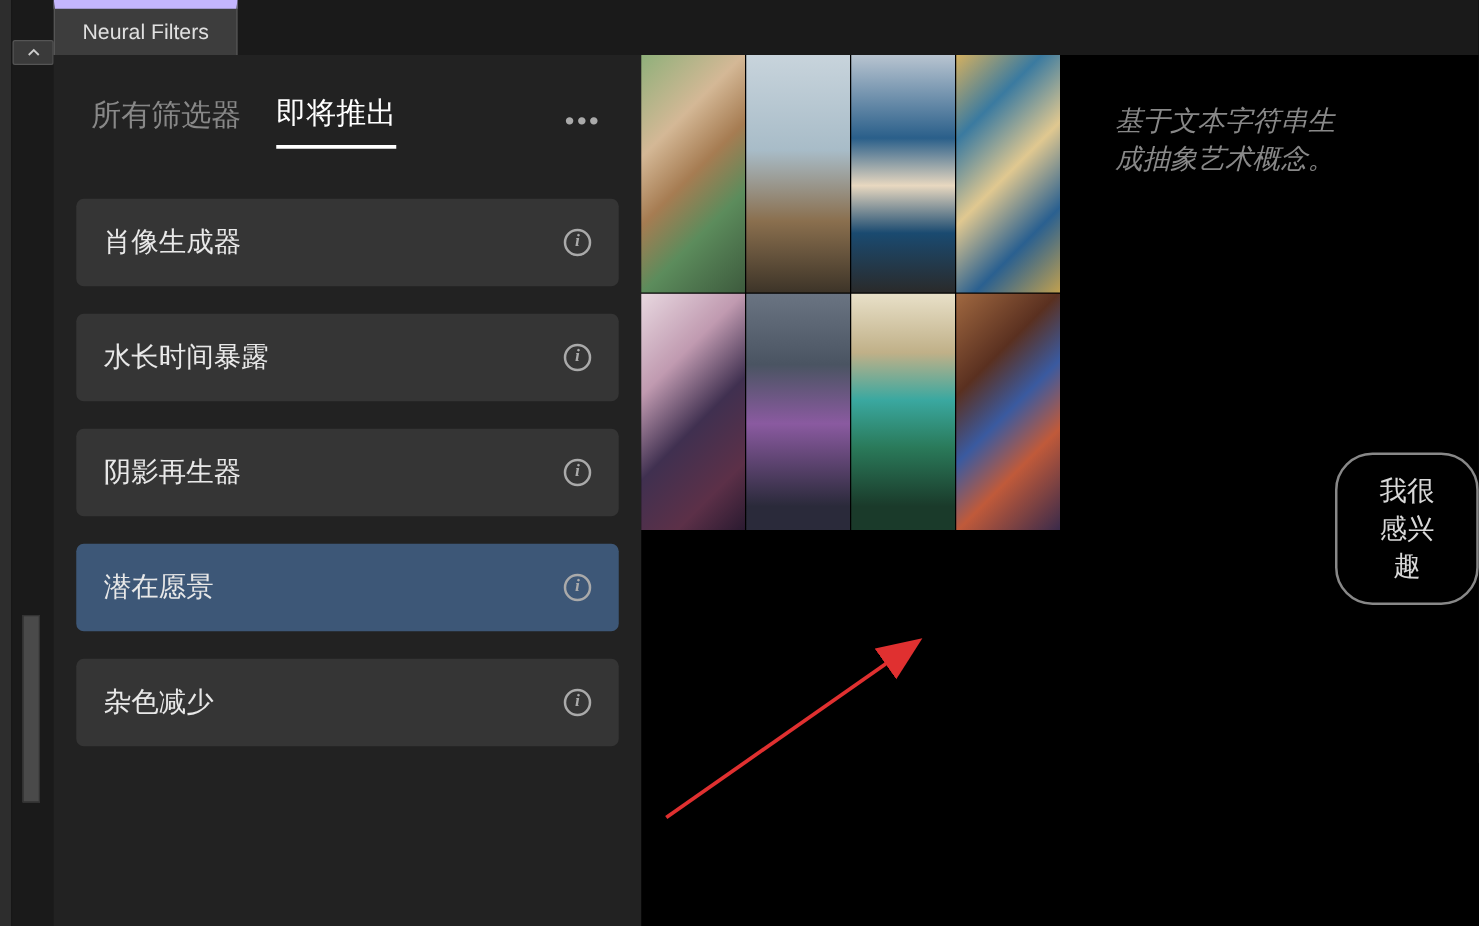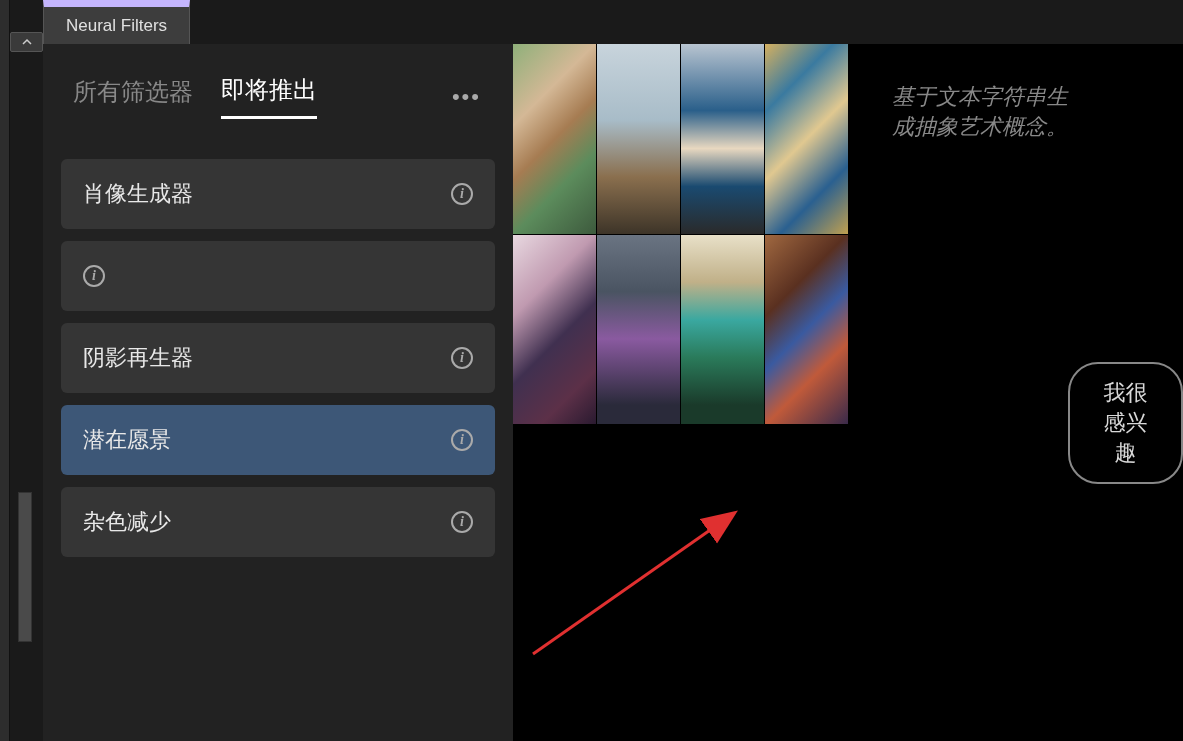--- a/index.html
+++ b/index.html
@@ -92,21 +92,21 @@
 }
 .more-dots {
   margin-left: auto;
   margin-right: 14px;
   color: #aaa;
   font-size: 22px;
   letter-spacing: 2px;
   cursor: pointer;
 }
 
-.filter-list { display: flex; flex-direction: column; gap: 12px; border-radius: 21px; }
+.filter-list { display: flex; flex-direction: column; gap: 22px; border-radius: 21px; }
 .filter-item {
   background: #353535;
   border-radius: 6px;
   height: 70px;
   display: flex;
   align-items: center;
   justify-content: space-between;
   padding: 0 22px;
   cursor: pointer;
 }
@@ -246,20 +246,21 @@
       <div class="sub-tab active">即将推出</div>
       <div class="more-dots">•••</div>
     </div>
 
     <div class="filter-list">
       <div class="filter-item">
         <span class="filter-item-label">肖像生成器</span>
         <span class="info-icon">i</span>
       </div>
       <div class="filter-item">
+        <span class="filter-item-label">水长时间暴露</span>
         <span class="info-icon">i</span>
       </div>
       <div class="filter-item">
         <span class="filter-item-label">阴影再生器</span>
         <span class="info-icon">i</span>
       </div>
       <div class="filter-item selected">
         <span class="filter-item-label">潜在愿景</span>
         <span class="info-icon">i</span>
       </div>

